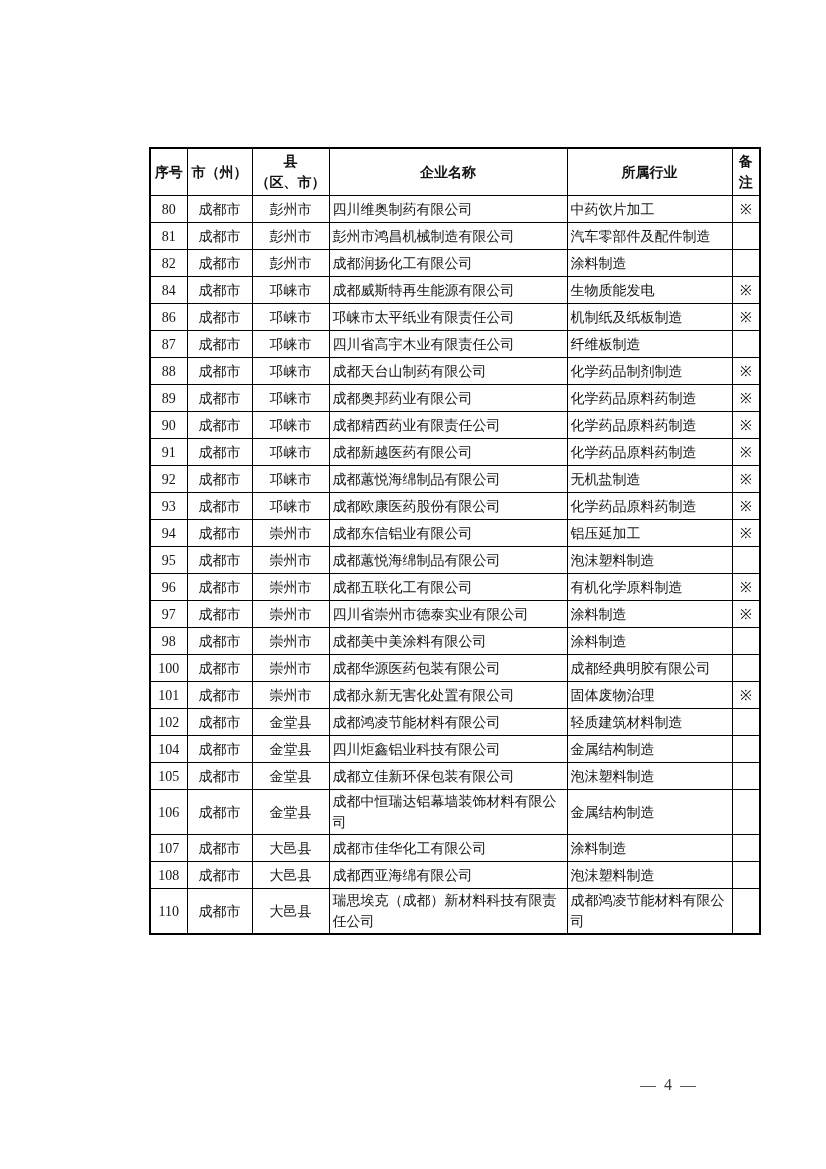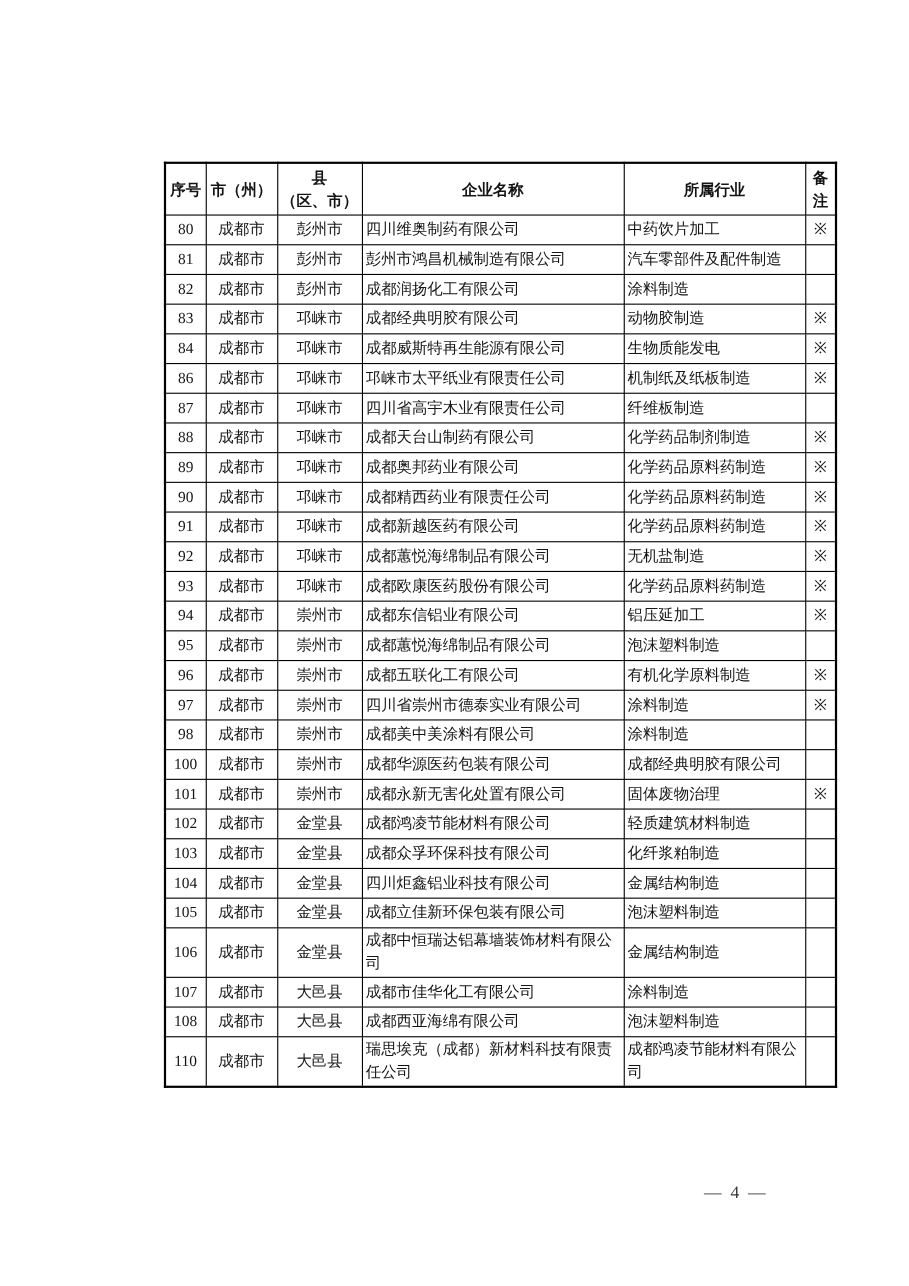--- a/index.html
+++ b/index.html
@@ -98,28 +98,20 @@
         </tr>
         <tr>
           <td class="c-center">82</td>
           <td class="c-center">成都市</td>
           <td class="c-center">彭州市</td>
           <td class="c-left">成都润扬化工有限公司</td>
           <td class="c-left">涂料制造</td>
           <td class="c-center"></td>
         </tr>
         <tr>
-          <td class="c-center">83</td>
-          <td class="c-center">成都市</td>
-          <td class="c-center">邛崃市</td>
-          <td class="c-left">成都经典明胶有限公司</td>
-          <td class="c-left">动物胶制造</td>
-          <td class="c-center">※</td>
-        </tr>
-        <tr>
           <td class="c-center">84</td>
           <td class="c-center">成都市</td>
           <td class="c-center">邛崃市</td>
           <td class="c-left">成都威斯特再生能源有限公司</td>
           <td class="c-left">生物质能发电</td>
           <td class="c-center">※</td>
         </tr>
         <tr>
           <td class="c-center">86</td>
           <td class="c-center">成都市</td>
@@ -239,28 +231,20 @@
           <td class="c-left">成都永新无害化处置有限公司</td>
           <td class="c-left">固体废物治理</td>
           <td class="c-center">※</td>
         </tr>
         <tr>
           <td class="c-center">102</td>
           <td class="c-center">成都市</td>
           <td class="c-center">金堂县</td>
           <td class="c-left">成都鸿凌节能材料有限公司</td>
           <td class="c-left">轻质建筑材料制造</td>
-          <td class="c-center"></td>
-        </tr>
-        <tr>
-          <td class="c-center">103</td>
-          <td class="c-center">成都市</td>
-          <td class="c-center">金堂县</td>
-          <td class="c-left">成都众孚环保科技有限公司</td>
-          <td class="c-left">化纤浆粕制造</td>
           <td class="c-center"></td>
         </tr>
         <tr>
           <td class="c-center">104</td>
           <td class="c-center">成都市</td>
           <td class="c-center">金堂县</td>
           <td class="c-left">四川炬鑫铝业科技有限公司</td>
           <td class="c-left">金属结构制造</td>
           <td class="c-center"></td>
         </tr>

